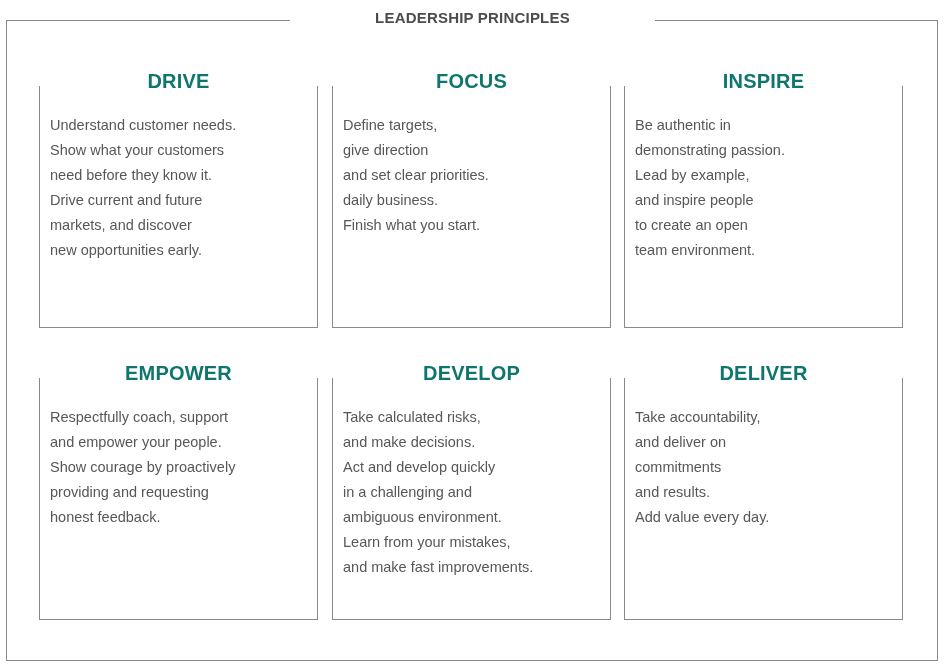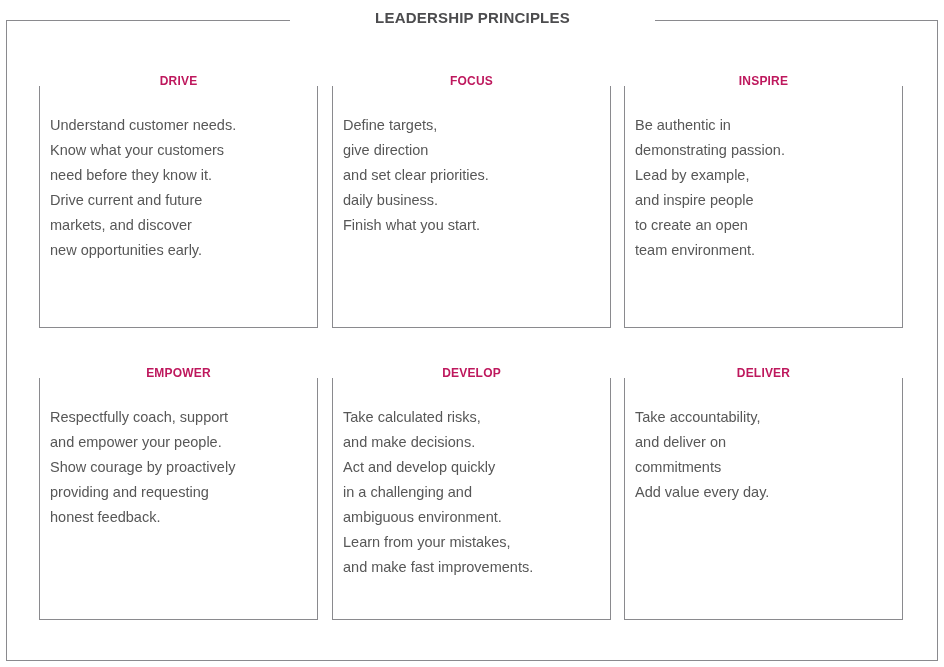--- a/index.html
+++ b/index.html
@@ -97,23 +97,23 @@
   .panel-top-right { right: 0;  width: 53px; }
 
   .panel-title {
     position: absolute;
     top: -14px;
     left: 0;
     width: 100%;
     text-align: center;
     font-family: "Liberation Sans Narrow", "Liberation Sans", sans-serif;
     font-weight: bold;
-    font-size: 12px;
+    font-size: 20px;
     letter-spacing: 0.2px;
-    color: #be185d;
+    color: #0f766e;
     background: #ffffff;
     line-height: 18px;
     white-space: nowrap;
   }
 
   .panel-body {
     padding: 27px 10px 0 10px;
     text-align: left;
     font-size: 14.5px;
     line-height: 25px;
@@ -135,21 +135,21 @@
   <div class="outer-frame"></div>
 
   <div class="grid">
 
     <div class="panel r1 c1">
       <div class="panel-top-left"></div>
       <div class="panel-top-right"></div>
       <div class="panel-title">DRIVE</div>
       <div class="panel-body">
         <span class="line">Understand customer needs.</span>
-        <span class="line">Know what your customers</span>
+        <span class="line">Show what your customers</span>
         <span class="line">need before they know it.</span>
         <span class="line">Drive current and future</span>
         <span class="line">markets, and discover</span>
         <span class="line">new opportunities early.</span>
       </div>
     </div>
 
     <div class="panel r1 c2">
       <div class="panel-top-left"></div>
       <div class="panel-top-right"></div>
@@ -206,18 +206,19 @@
     </div>
 
     <div class="panel r2 c3">
       <div class="panel-top-left"></div>
       <div class="panel-top-right"></div>
       <div class="panel-title">DELIVER</div>
       <div class="panel-body">
         <span class="line">Take accountability,</span>
         <span class="line">and deliver on</span>
         <span class="line">commitments</span>
+        <span class="line">and results.</span>
         <span class="line">Add value every day.</span>
       </div>
     </div>
 
   </div>
 </div>
 
 </body></html>

